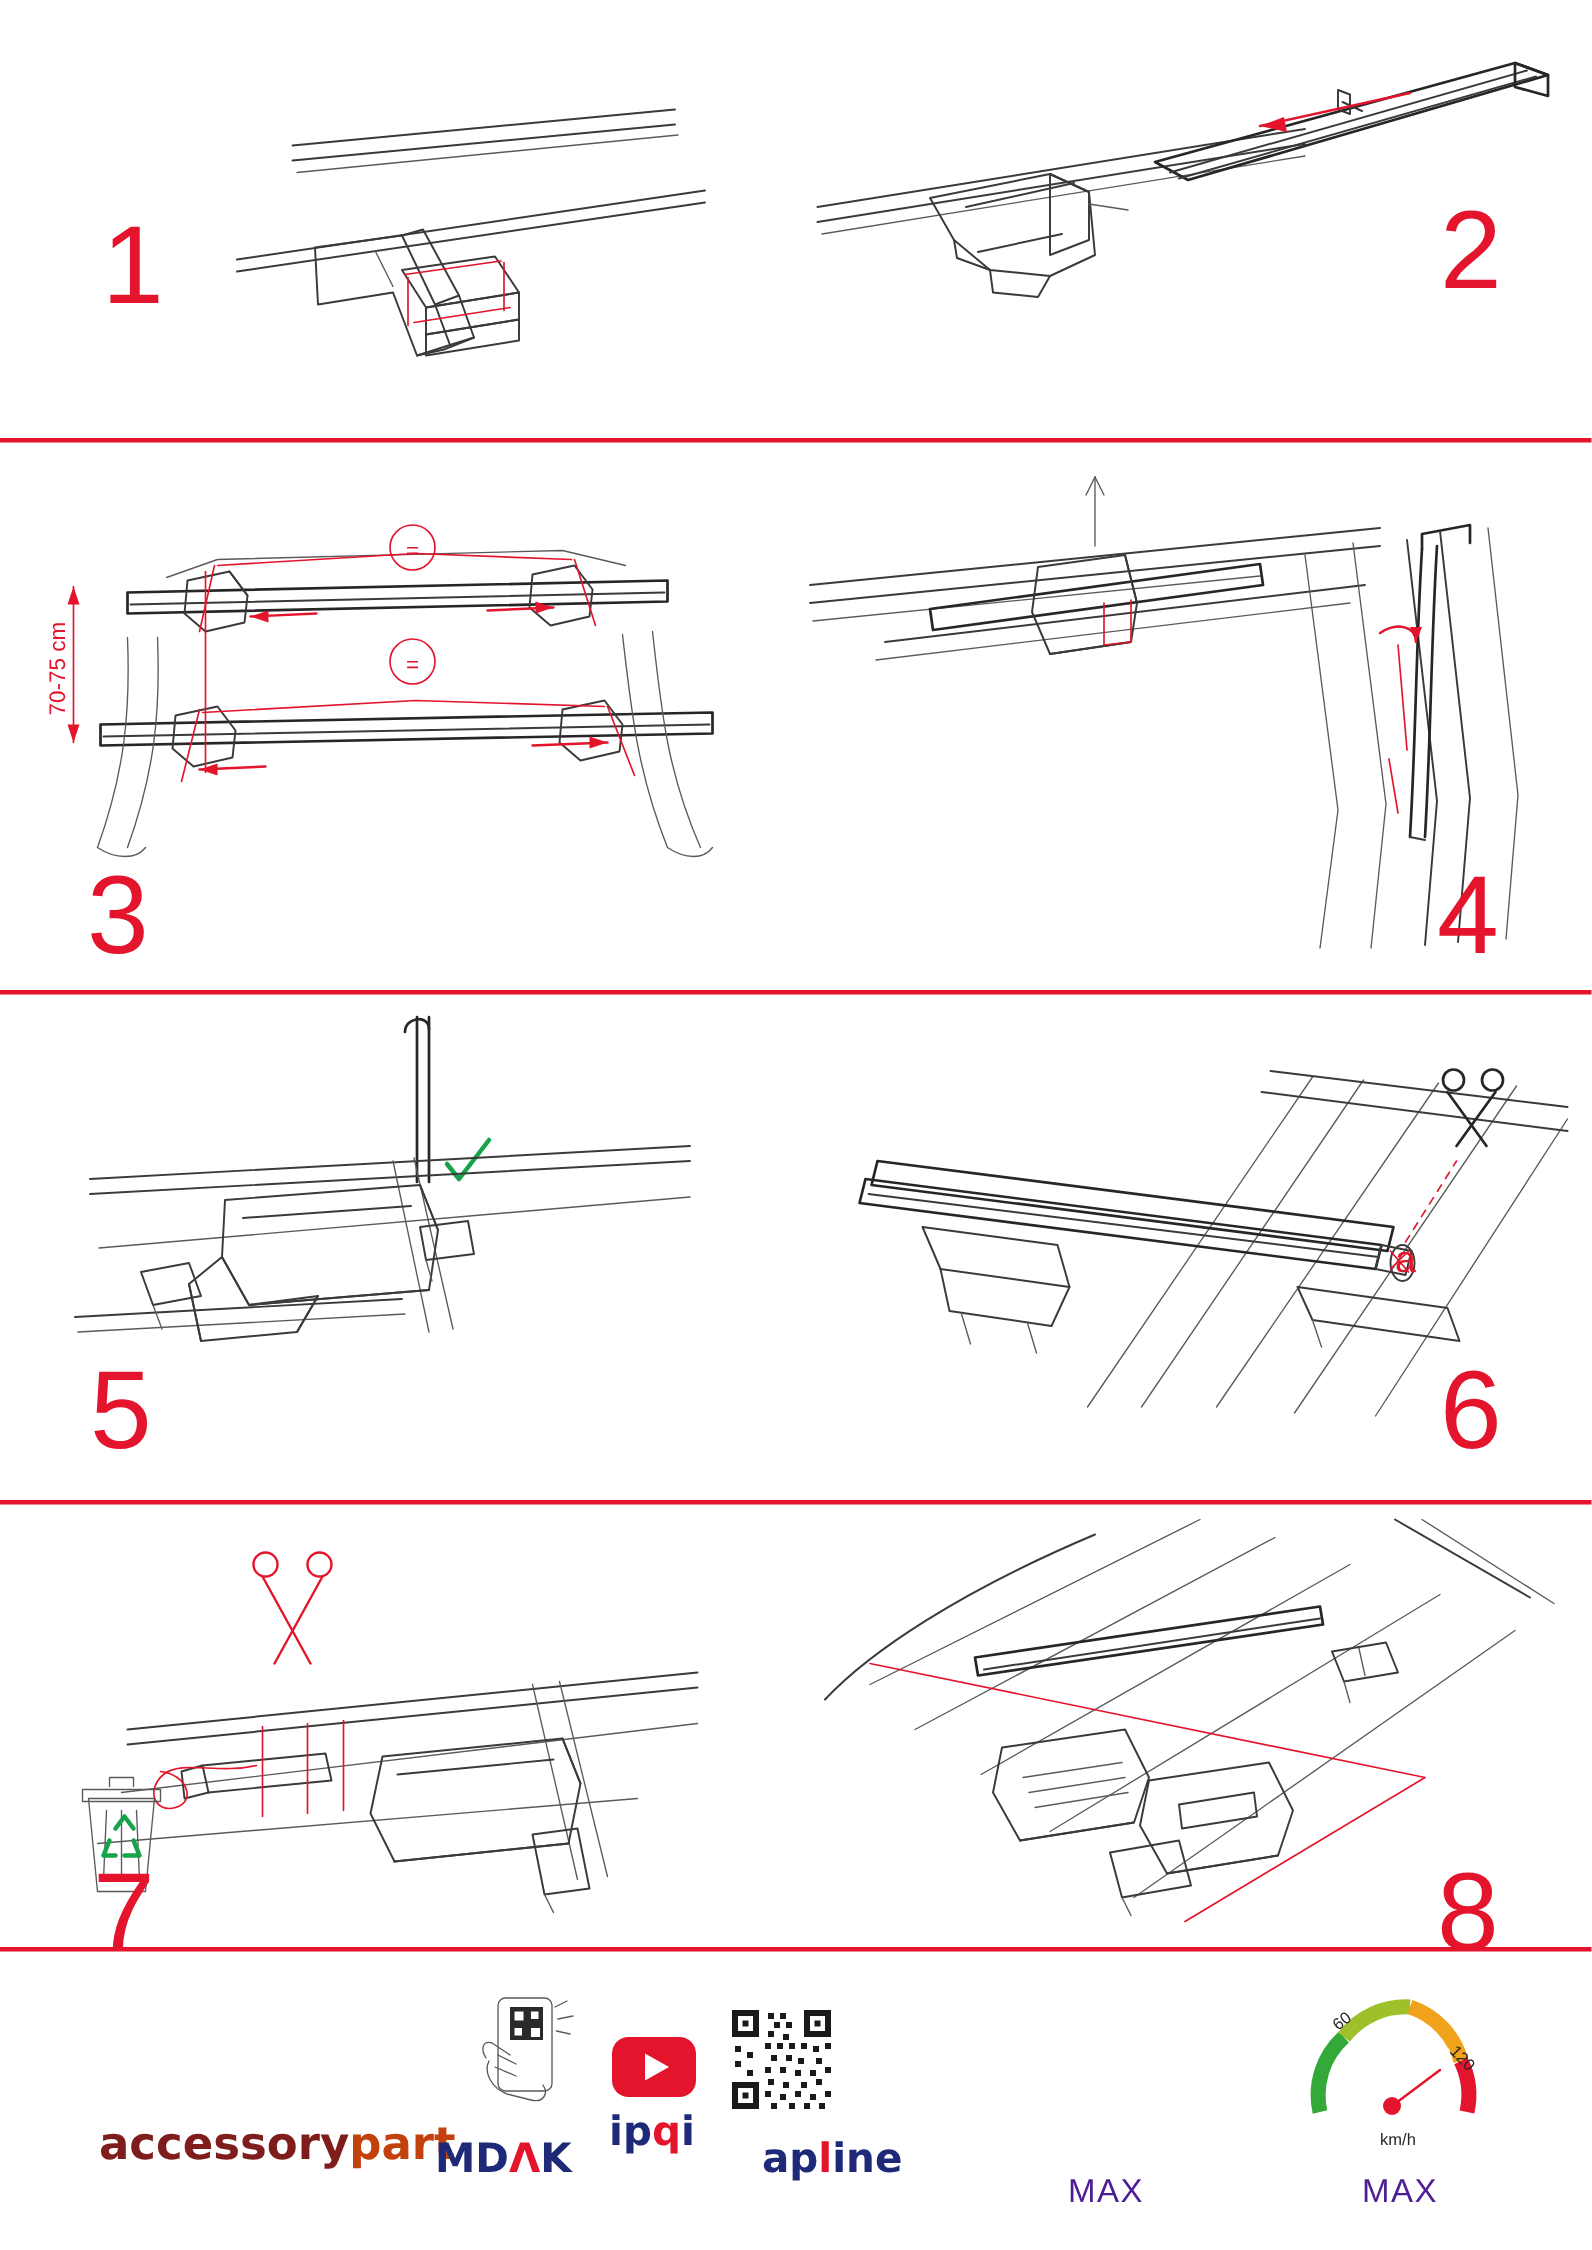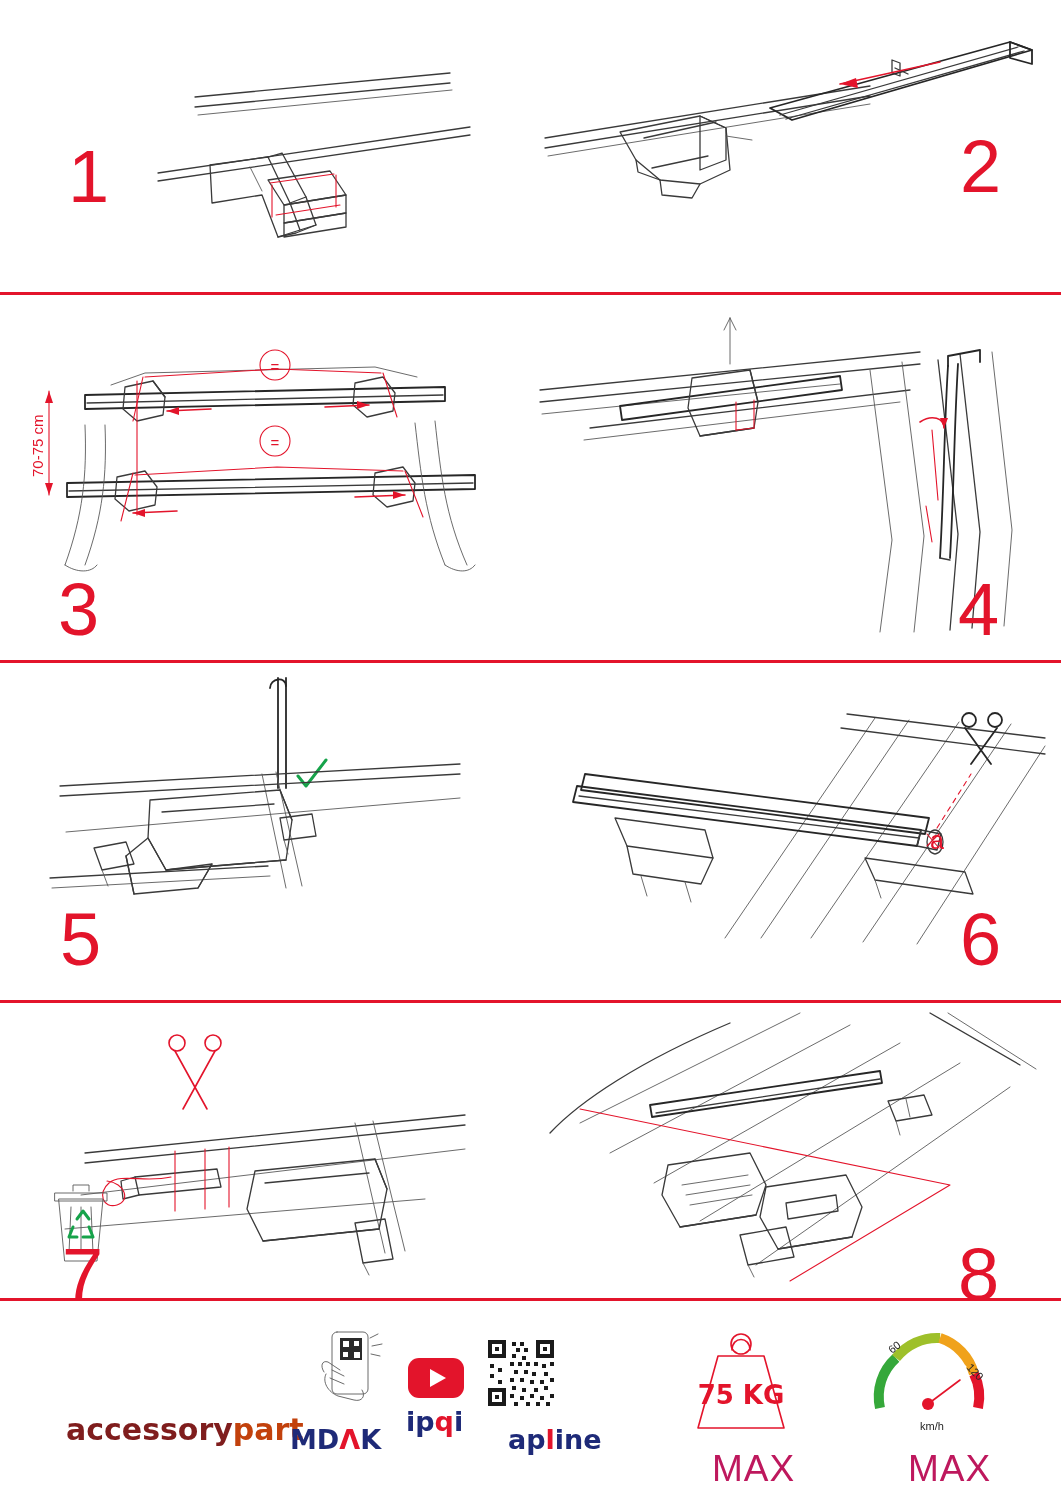--- a/index.html
+++ b/index.html
@@ -75,22 +75,22 @@
     position: absolute;
     font-family: "DejaVu Sans", sans-serif;
     font-size: 27px;
     font-weight: 700;
     color: #1e2a78;
   }
   .logo-label .accent { color: #e3142b; }
   .max-label {
     position: absolute;
     font-family: "Liberation Sans", sans-serif;
-    font-size: 37px;
-    color: #be185d;
+    font-size: 22px;
+    color: #4c1d95;
     letter-spacing: 1px;
   }
   .weight-text {
     font-family: "DejaVu Sans", sans-serif;
     font-size: 26px;
     font-weight: 700;
     fill: #e3142b;
   }
   .tiny-txt {
     font-family: "Liberation Sans", sans-serif;
@@ -529,28 +529,20 @@
             <rect x="60" y="64" width="4" height="4"></rect>
           <rect x="4" y="36" width="4" height="4"></rect>
             <rect x="12" y="42" width="4" height="4"></rect>
         </g>
       </svg>
     </div>
     <div class="logo-label" style="left:508px;top:124px;">
       <span>ap</span><span class="accent">l</span><span>ine</span>
     </div>
 
-    <div class="svg-box" style="left:676px;top:24px;">
-      <svg width="130" height="112" viewBox="0 0 130 112">
-        <path class="red" d="M56 26 C56 12 74 12 74 26"></path>
-        <circle class="red" cx="65" cy="20" r="10" fill="none"></circle>
-        <path class="red" d="M42 32 L88 32 L108 104 L22 104 Z" fill="#ffffff" stroke-width="2.4"></path>
-        <text x="65" y="80" text-anchor="middle" class="weight-text">75 KG</text>
-      </svg>
-    </div>
     <div class="max-label" style="left:712px;top:148px;">MAX</div>
 
     <div class="svg-box" style="left:866px;top:22px;">
       <svg width="130" height="116" viewBox="0 0 130 116">
         <path d="M14 86 A52 52 0 0 1 30 36" fill="none" stroke="#35a83a" stroke-width="10"></path>
         <path d="M30 36 A52 52 0 0 1 74 16" fill="none" stroke="#9ec02a" stroke-width="10"></path>
         <path d="M74 16 A52 52 0 0 1 108 52" fill="none" stroke="#f0a21b" stroke-width="10"></path>
         <path d="M108 52 A52 52 0 0 1 112 86" fill="none" stroke="#e3142b" stroke-width="10"></path>
         <g stroke="#ffffff" stroke-width="2.2">
           <path d="M22 62 L31 64"></path>

